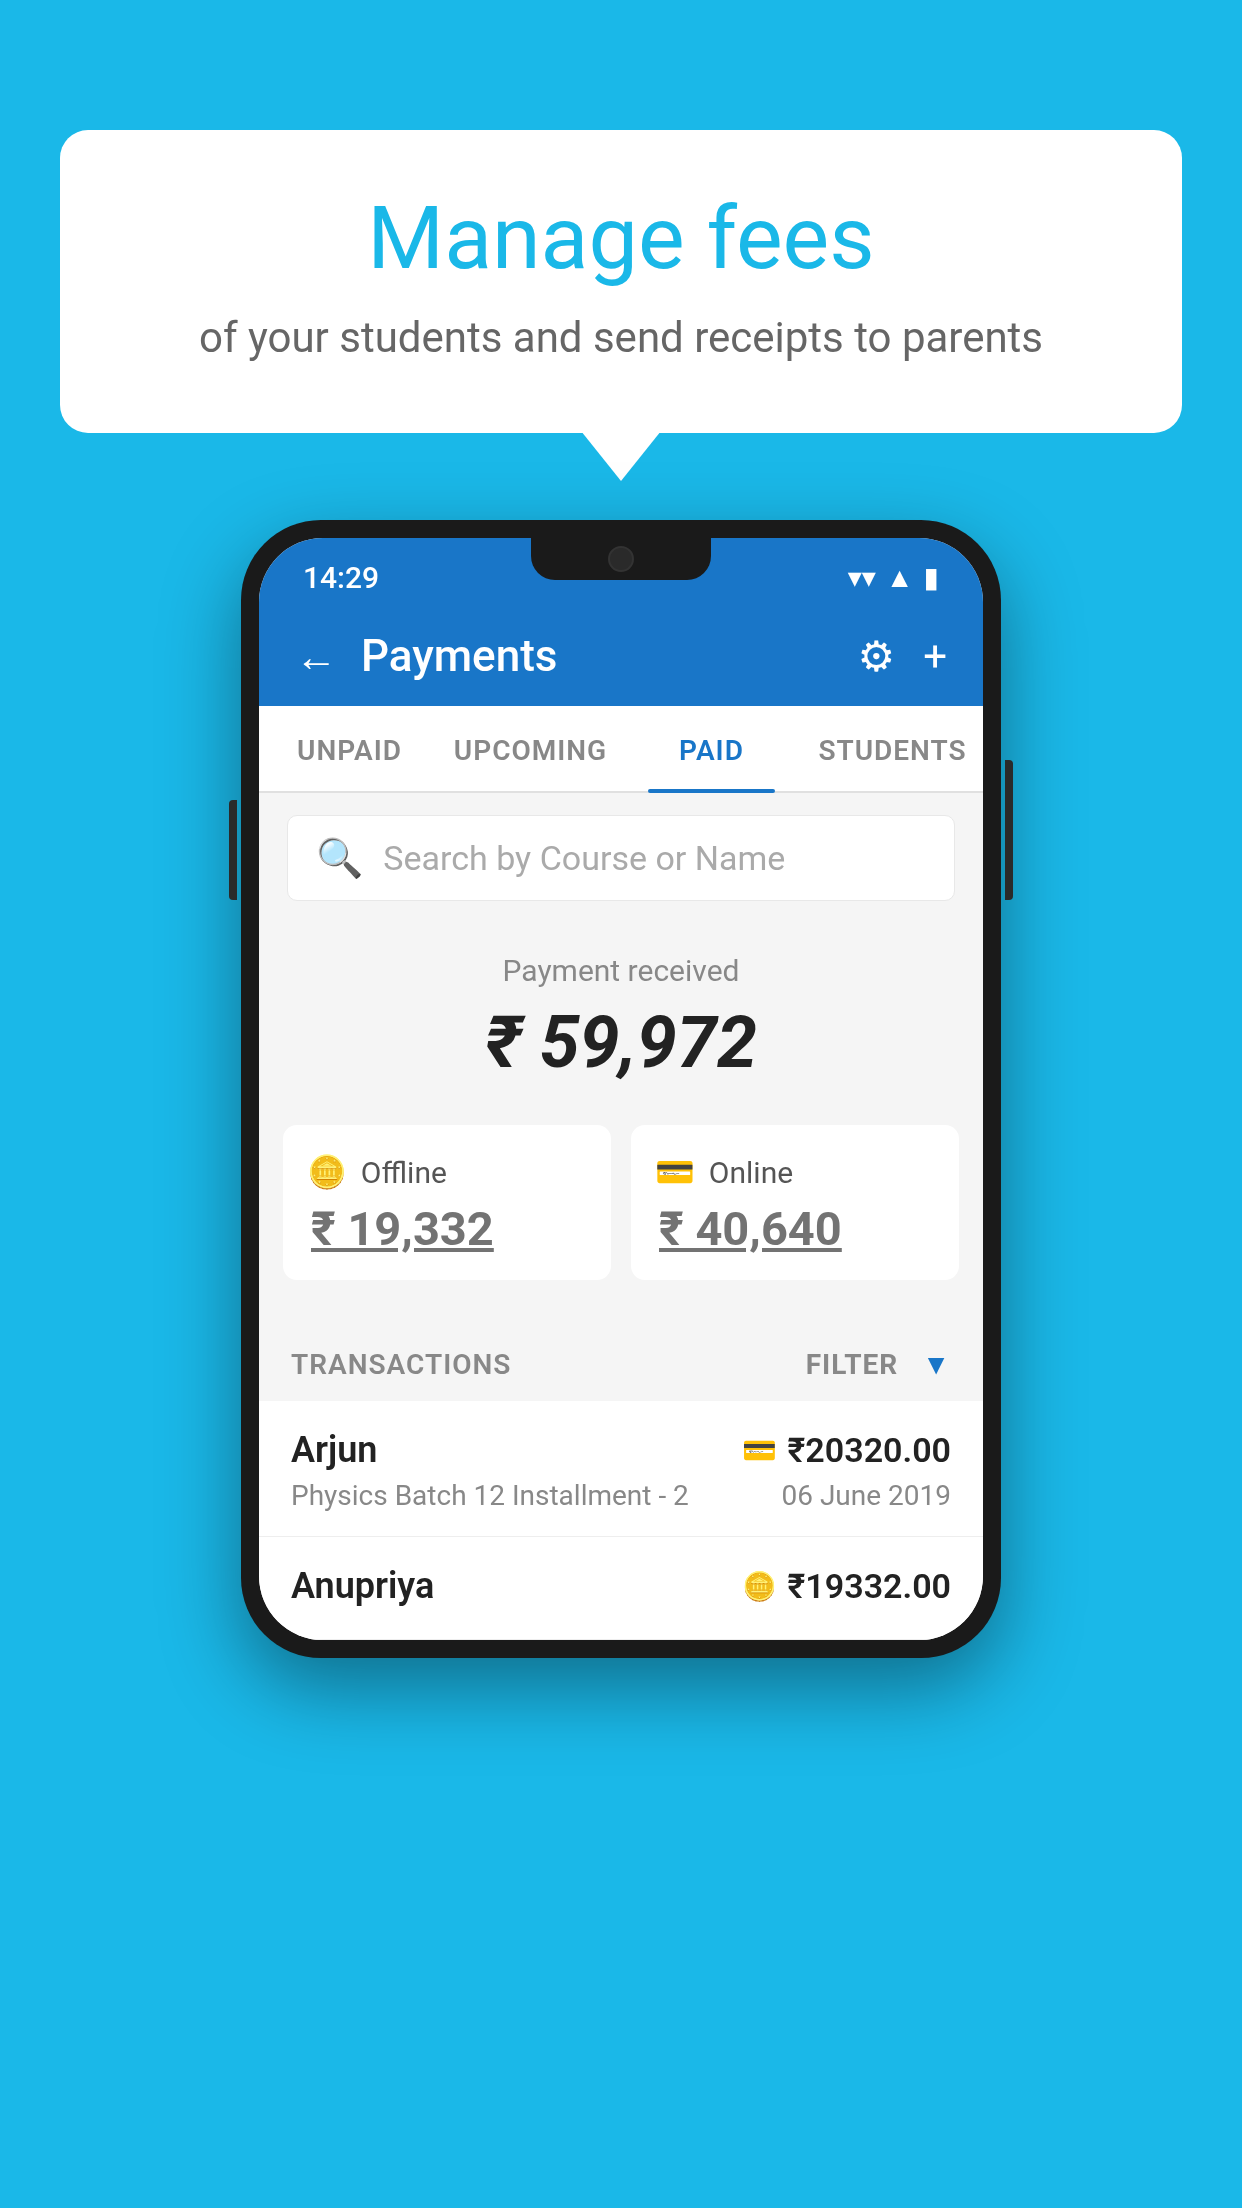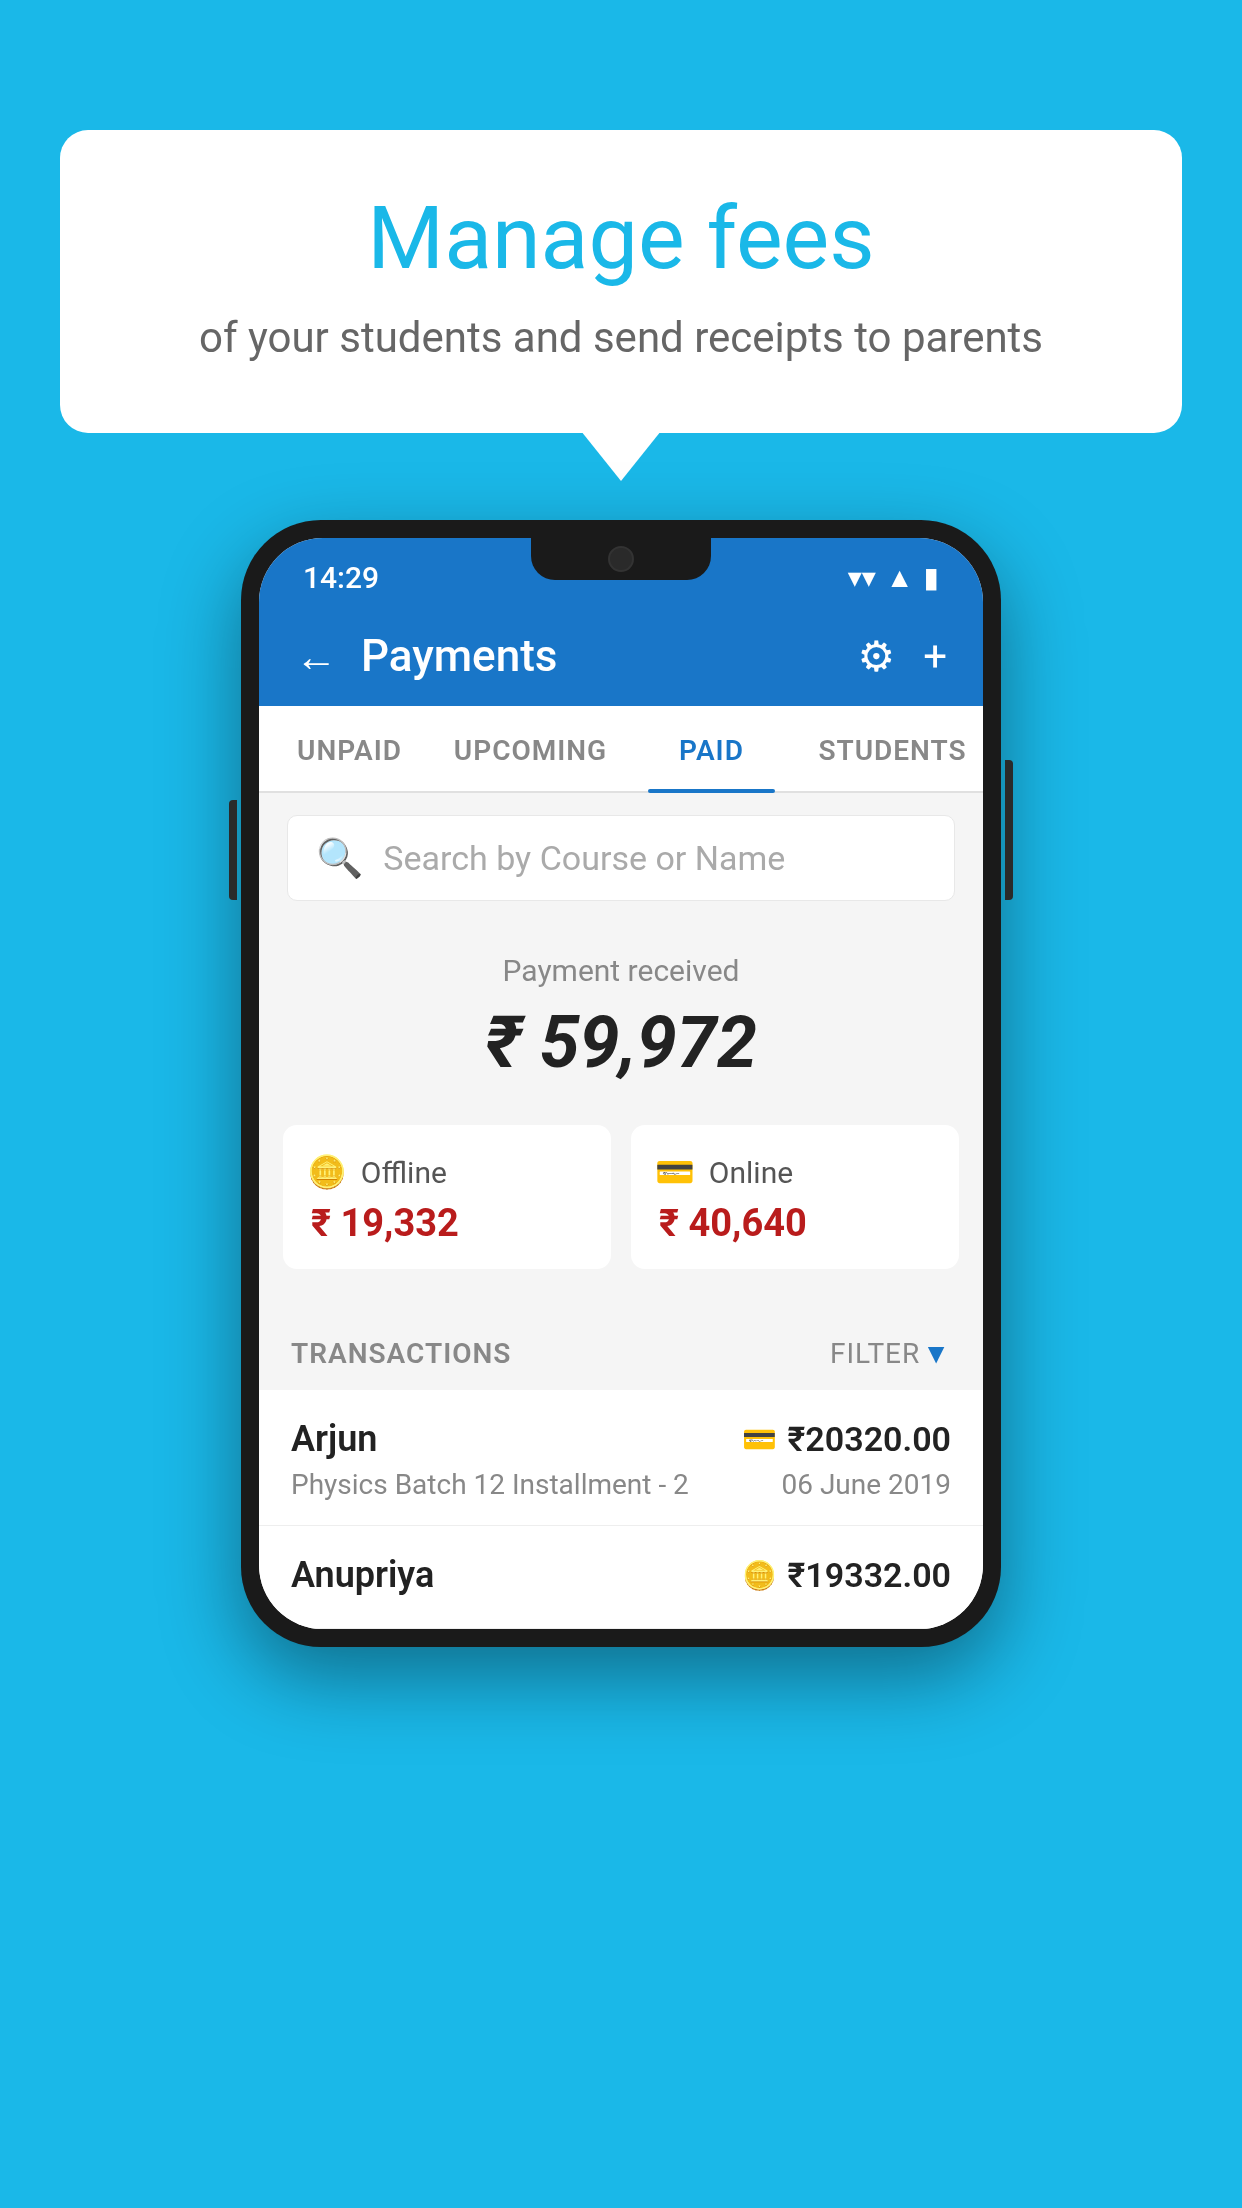--- a/index.html
+++ b/index.html
@@ -282,48 +282,49 @@
       font-size: 32px;
       color: #555;
     }
 
     .card-label {
       font-size: 30px;
       color: #555;
     }
 
     .card-amount {
-      font-size: 38px;
+      font-size: 47px;
       font-weight: 700;
-      color: #b91c1c;
+      color: #737373;
       padding-left: 4px;
+      text-decoration: underline;
     }
 
     
     .transactions-header {
       background: #f5f5f5;
       display: flex;
       justify-content: space-between;
       align-items: center;
       padding: 28px 32px 20px;
     }
 
     .transactions-label {
       font-size: 28px;
       color: #888;
       font-weight: 600;
       letter-spacing: 1px;
     }
 
     .filter-btn {
       display: flex;
-      gap: 2px;
+      gap: 24px;
       font-size: 28px;
       color: #888;
-      font-weight: 400;
+      font-weight: 700;
       letter-spacing: 1px;
     }
 
     .filter-icon {
       color: #1976c8;
       font-size: 28px;
     }
 
     
     .transaction-list {

